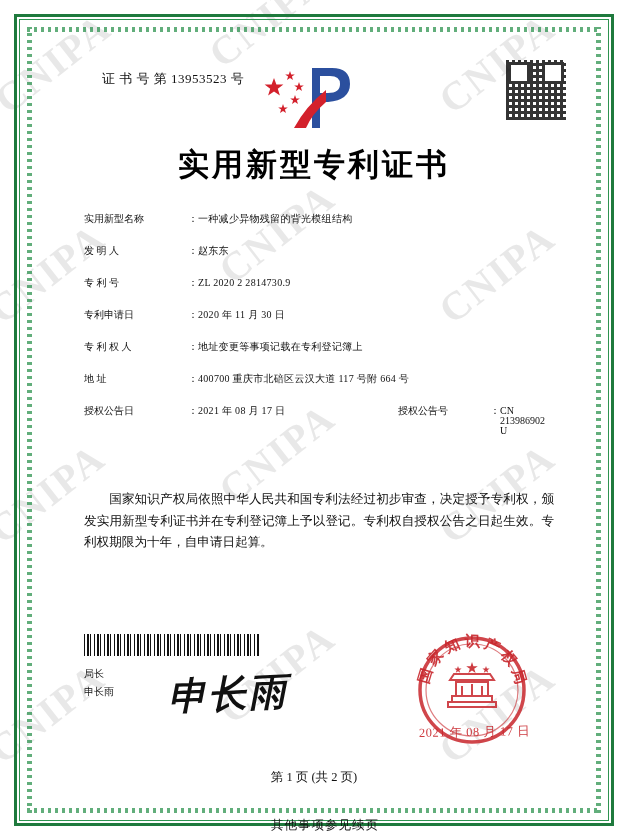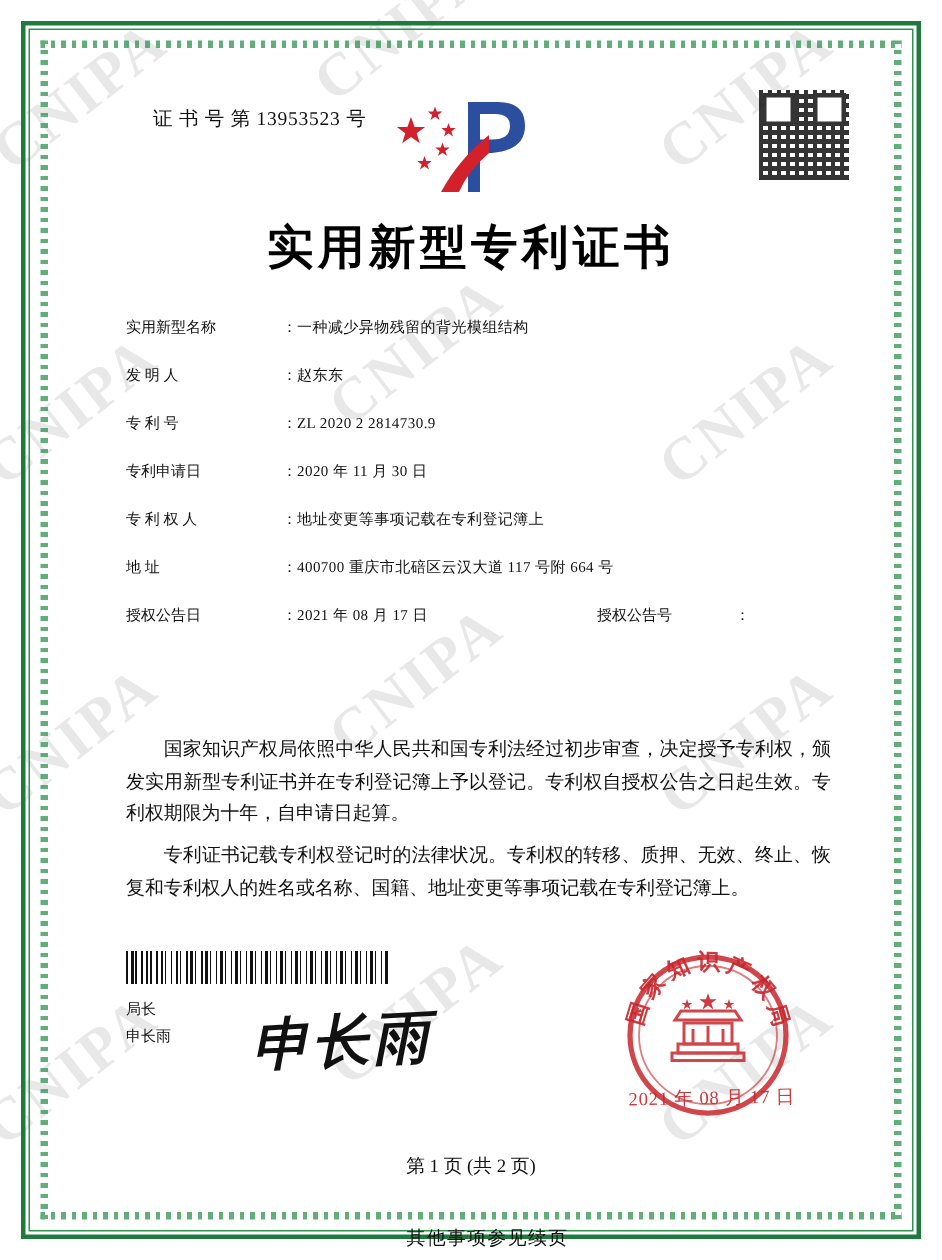--- a/index.html
+++ b/index.html
@@ -363,27 +363,27 @@
         <span class="field-colon">：</span>
         <span class="field-value">400700  重庆市北碚区云汉大道 117 号附 664 号</span>
       </div>
 
       <div class="field-row split">
         <span class="field-label">授权公告日</span>
         <span class="field-colon">：</span>
         <span class="field-value">2021 年 08 月 17 日</span>
         <span class="field-label2">授权公告号</span>
         <span class="field-colon">：</span>
+        <span class="field-value2">CN 213986902 U</span>
       </div>
 
     </div>
 
     <div class="paragraphs">
       <p>国家知识产权局依照中华人民共和国专利法经过初步审查，决定授予专利权，颁发实用新型专利证书并在专利登记簿上予以登记。专利权自授权公告之日起生效。专利权期限为十年，自申请日起算。</p>
-      <p>专利证书记载专利权登记时的法律状况。专利权的转移、质押、无效、终止、恢复和专利权人的姓名或名称、国籍、地址变更等事项记载在专利登记簿上。</p>
     </div>
 
     <div class="barcode"></div>
 
     <div class="signature-block">
       <div>局长</div>
       <div>申长雨</div>
     </div>
     <div class="sign-script">申长雨</div>
 

